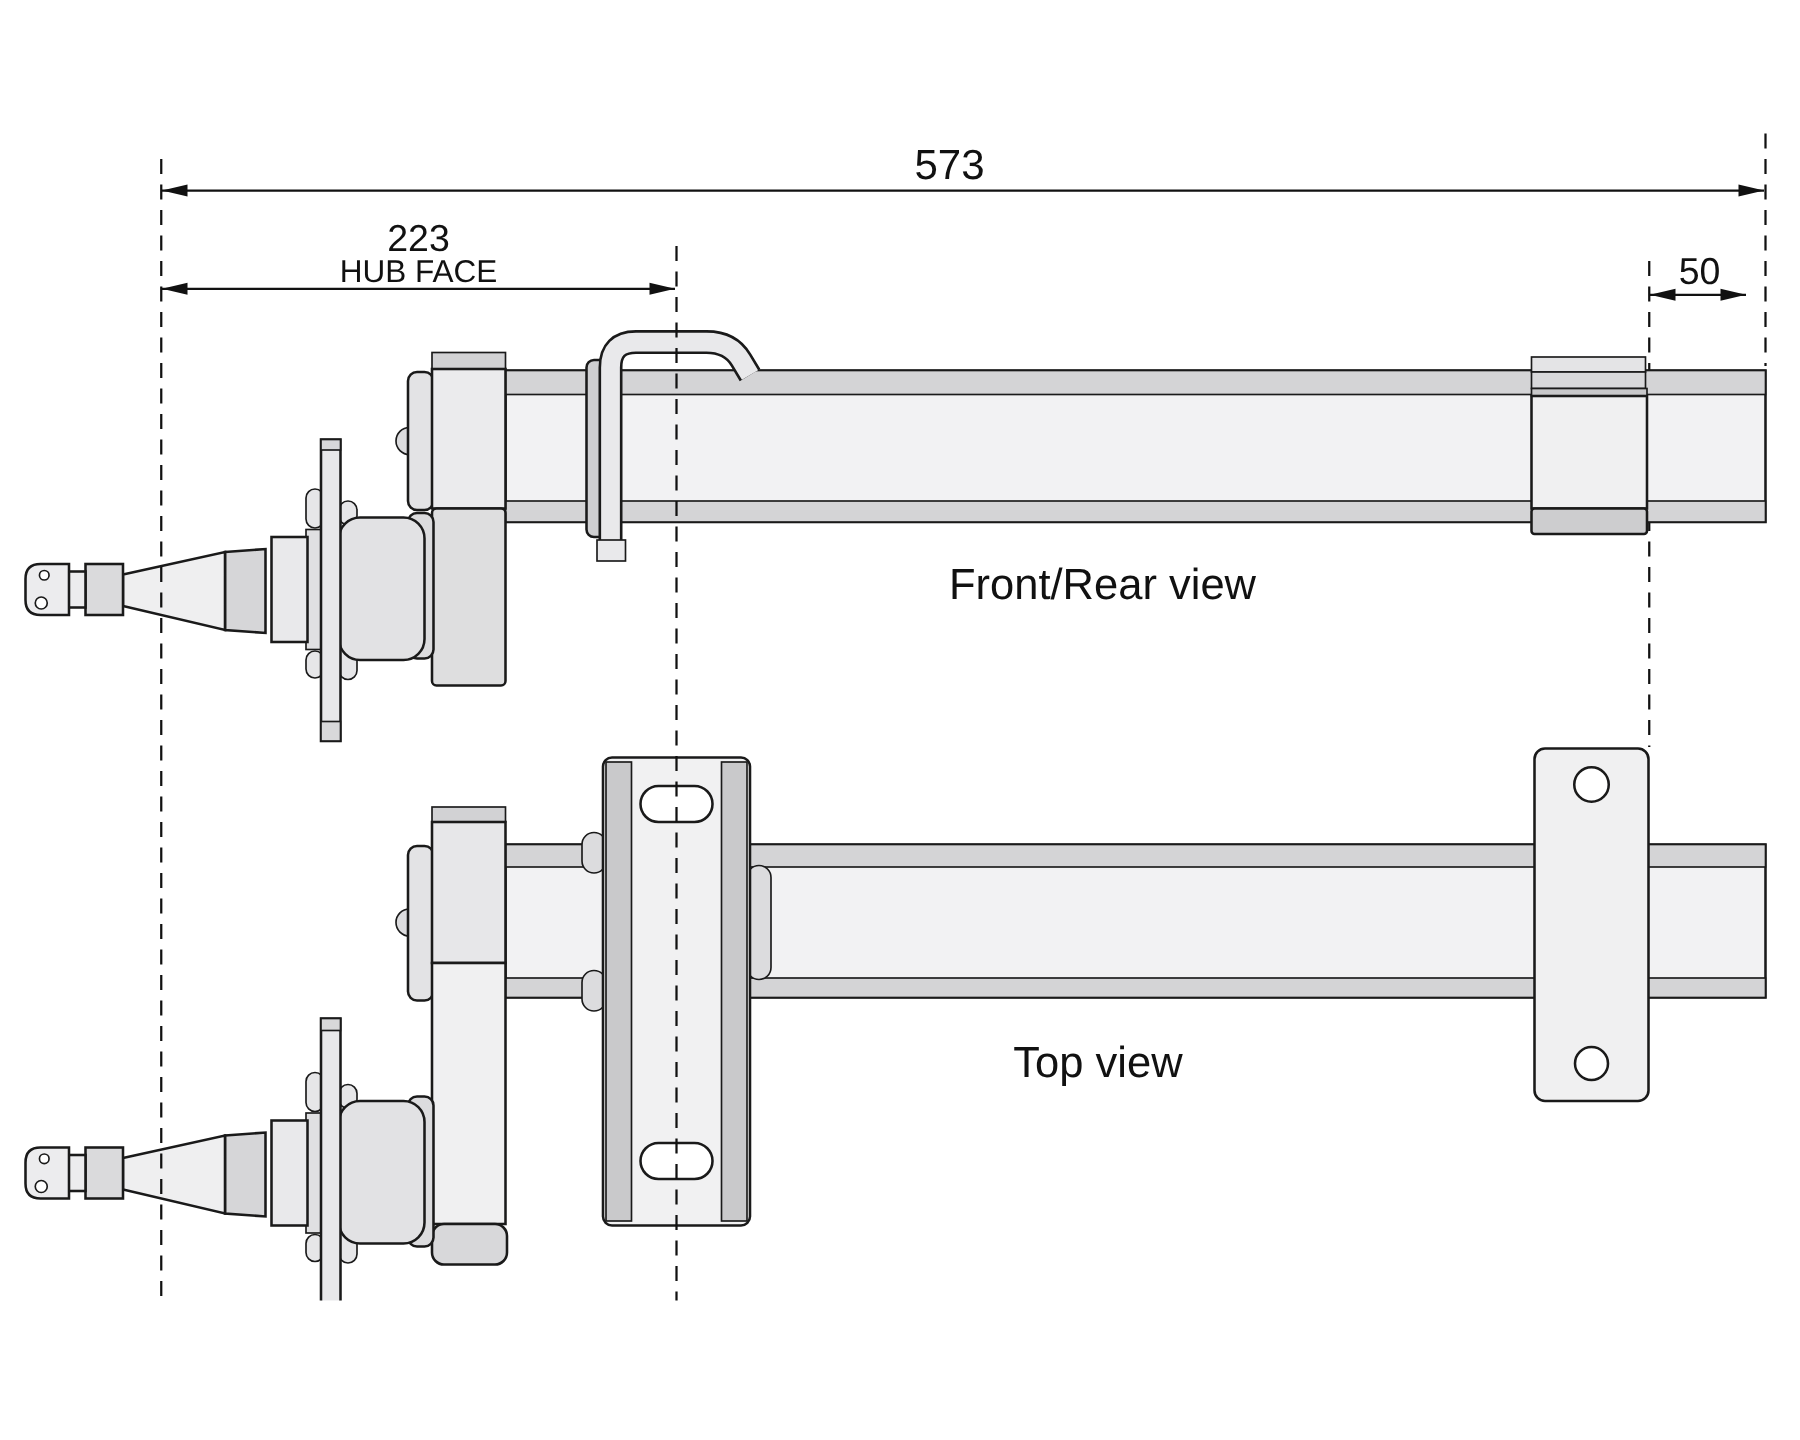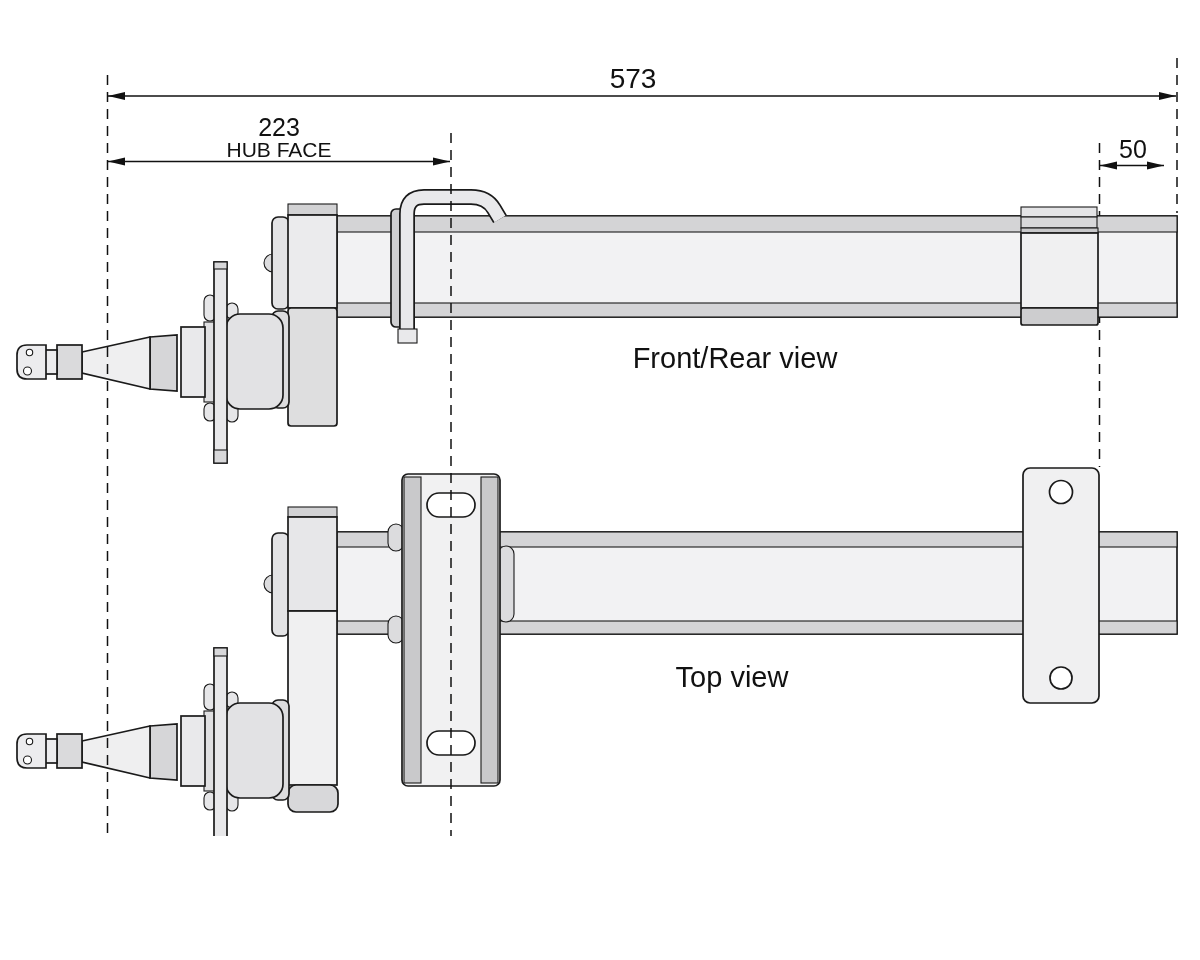--- a/index.html
+++ b/index.html
@@ -1,16 +1,16 @@
 <!DOCTYPE html>
 <html><head>
 <meta charset="utf-8">
 <style>
   html, body { margin: 0; padding: 0; background: #ffffff; }
-  .stage { width: 1200px; height: 836px; position: relative; background: #fff; }
+  .stage { width: 1200px; height: 836px; position: relative; background: #fff; margin-top: 31px; }
   svg { display: block; font-family: "Liberation Sans", sans-serif; }
   text { fill: #111111; }
   .dim-text { font-size: 25px; }
   .dim-text-lg { font-size: 28px; }
   .dim-text-sm { font-size: 21px; }
   .view-label { font-size: 29px; }
   .outline { stroke: #1a1a1a; stroke-width: 1.7; }
   .thin { stroke: #1a1a1a; stroke-width: 1.1; }
   .dimline { stroke: #111111; stroke-width: 1.5; }
   .dash { stroke: #111111; stroke-width: 1.5; stroke-dasharray: 10 7; fill: none; }

